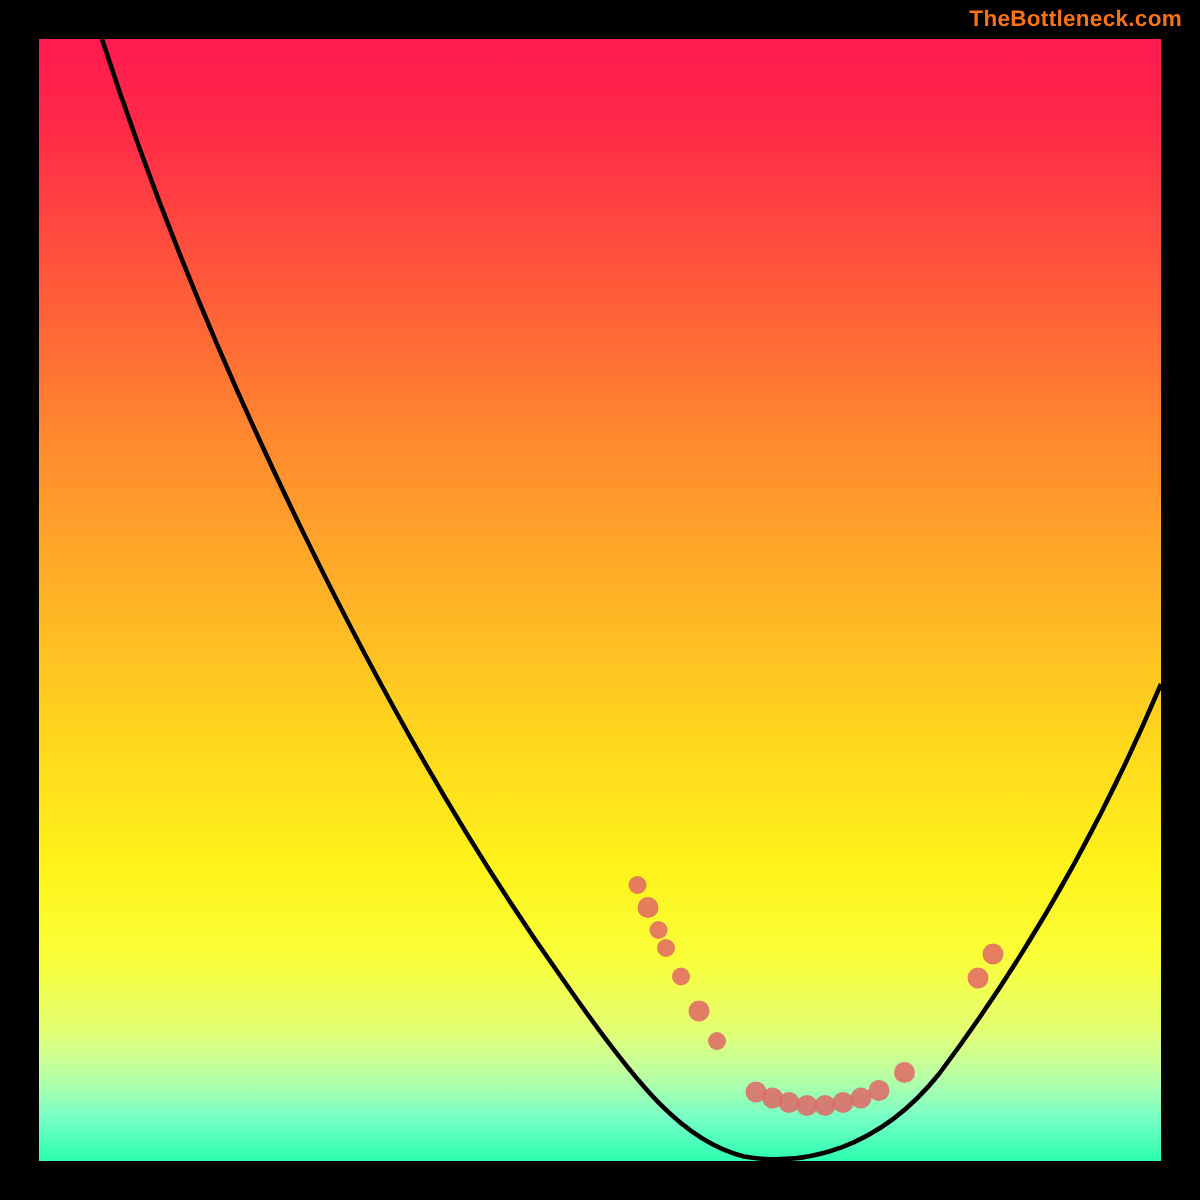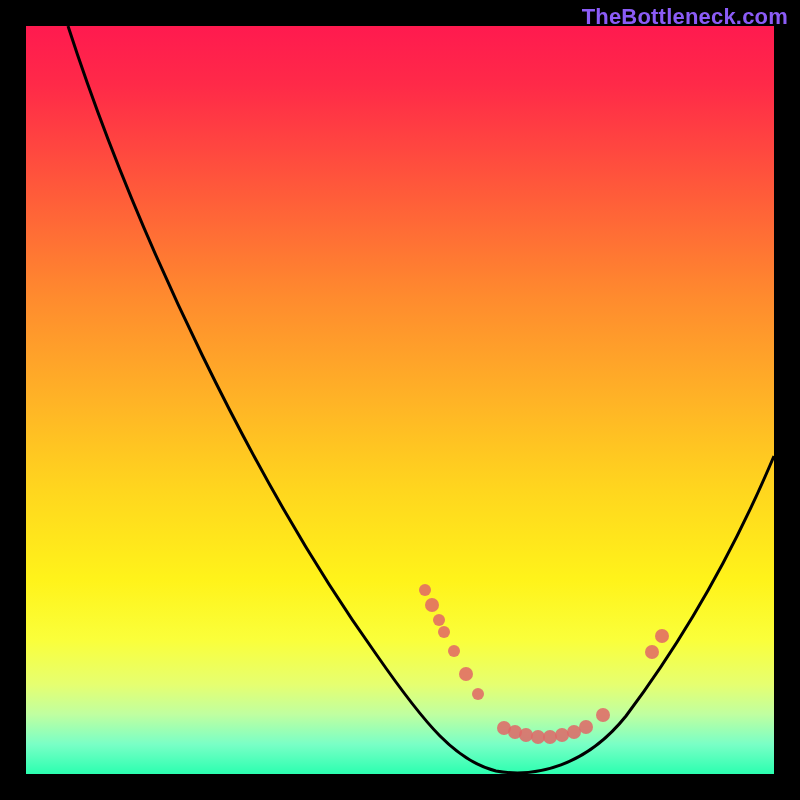--- a/index.html
+++ b/index.html
@@ -40,23 +40,23 @@
       #c0ffa0 92%,
       #7affc6 96%,
       #2bffb0 100%
     );
   }
   .watermark {
     position: absolute;
     top: 4px;
     right: 12px;
     font-family: Arial, Helvetica, sans-serif;
-    font-size: 22px;
+    font-size: 15px;
     font-weight: 600;
-    color: #8b5cf6;
+    color: #f97316;
     letter-spacing: 0.2px;
     user-select: none;
   }
   svg.curve {
     position: absolute;
     inset: 0;
   }
 </style>
 </head>
 <body>

